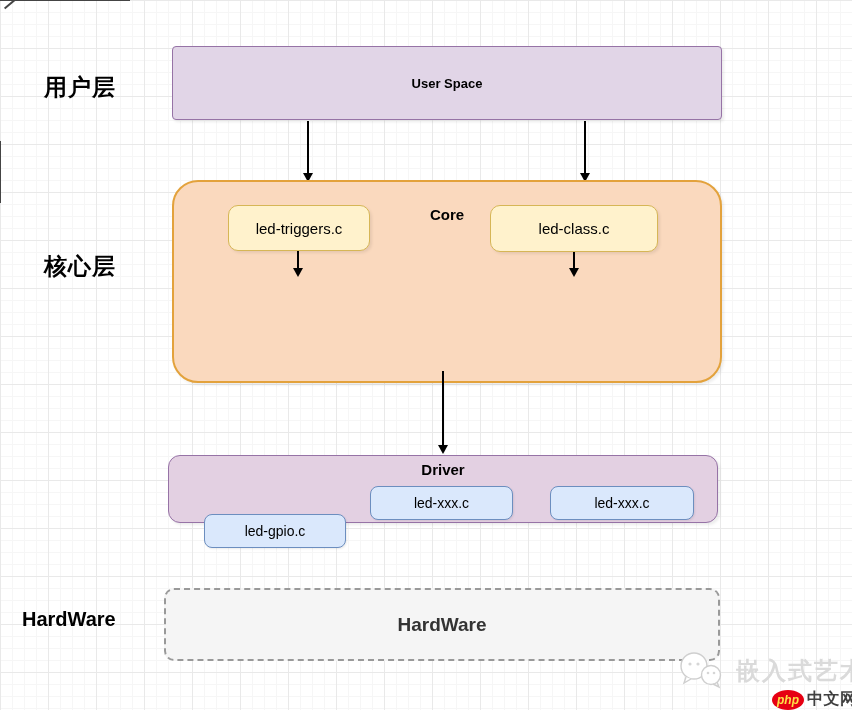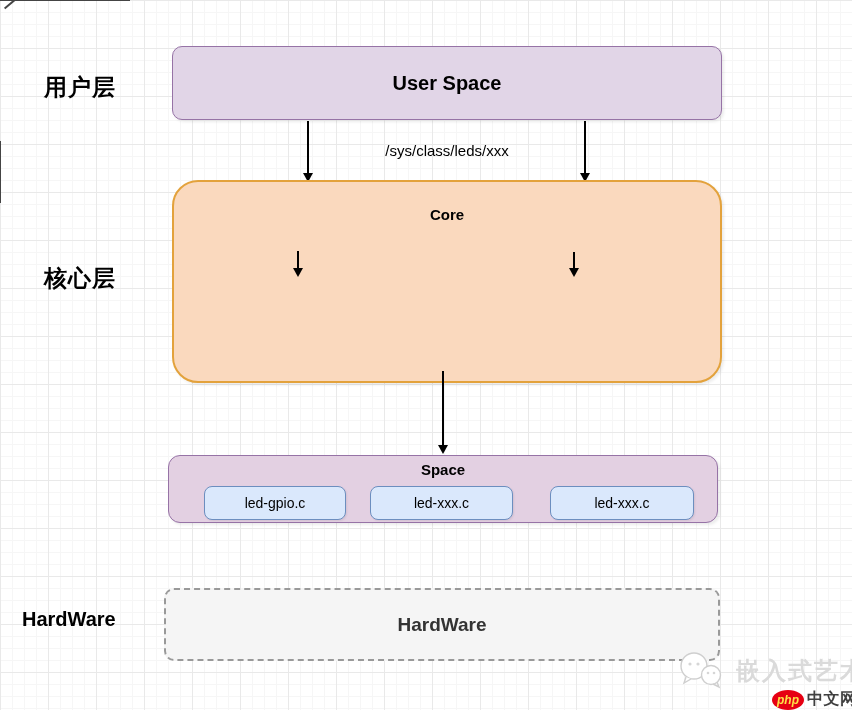--- a/index.html
+++ b/index.html
@@ -37,22 +37,22 @@
     align-items: center;
     justify-content: center;
     text-align: center;
     box-shadow: 2px 2px 3px rgba(0,0,0,0.08);
   }
 
   .user-space {
     left: 172px; top: 46px; width: 550px; height: 74px;
     background: #e1d5e7;
     border: 1px solid #9673a6;
-    border-radius: 10px;
-    font-weight: bold; font-size: 20px; color: #000;
+    border-radius: 4px;
+    font-weight: bold; font-size: 13px; color: #000;
   }
 
   .core-outer {
     left: 172px; top: 180px; width: 550px; height: 203px;
     background: #fad9be;
     border: 2px solid #e3a23c;
     border-radius: 26px;
     box-shadow: 2px 2px 3px rgba(0,0,0,0.08);
   }
 
@@ -84,21 +84,21 @@
     text-align: center;
     font-weight: bold; font-size: 15px; color: #000;
   }
   .module-box {
     background: #dae8fc;
     border: 1px solid #6c8ebf;
     border-radius: 8px;
     font-size: 14px; color: #000;
     box-shadow: 1px 1px 2px rgba(0,0,0,0.08);
   }
-  .mod-0 { left: 204px; top: 486px; width: 142px; height: 34px; }
+  .mod-0 { left: 204px; top: 514px; width: 142px; height: 34px; }
   .mod-1 { left: 370px; top: 486px; width: 143px; height: 34px; }
   .mod-2 { left: 550px; top: 486px; width: 144px; height: 34px; }
 
   .hardware-box {
     left: 164px; top: 588px; width: 556px; height: 73px;
     background: #f5f5f5;
     border: 2px dashed #999999;
     border-radius: 10px;
     font-weight: bold; font-size: 19px; color: #333333;
     box-shadow: none;
@@ -168,43 +168,48 @@
 </head>
 <body>
 
 <div class="canvas">
 
   <div class="artifact art-top"></div>
   <div class="artifact art-left"></div>
   <div class="artifact art-tick"></div>
 
   <div class="side-label" style="left:44px; top:72px;">用户层</div>
-  <div class="side-label" style="left:44px; top:263px;">核心层</div>
+  <div class="side-label" style="left:44px; top:251px;">核心层</div>
   <div class="side-label" style="left:22px; top:608px; font-size:20px; letter-spacing:0;">HardWare</div>
 
   <div class="node user-space">
     <span>User Space</span>
   </div>
 
   <div class="arrow arr-us-l"></div>
   <div class="arrow arr-us-r"></div>
 
-  <div class="abs sys-path">/sys/class/leds/xxx</div>
 
   <div class="abs core-outer"></div>
   <div class="abs core-title">Core</div>
 
+  <div class="node file-box box-triggers">
+    <span>led-triggers.c</span>
+  </div>
+  <div class="node file-box box-class">
+    <span>led-class.c</span>
+  </div>
 
   <div class="arrow arr-trig"></div>
   <div class="arrow arr-class"></div>
 
   <div class="arrow arr-core"></div>
 
   <div class="abs driver-box"></div>
-  <div class="abs driver-title">Space</div>
+  <div class="abs driver-title">Driver</div>
 
   <div class="node module-box mod-0">
     <span>led-gpio.c</span>
   </div>
   <div class="node module-box mod-1">
     <span>led-xxx.c</span>
   </div>
   <div class="node module-box mod-2">
     <span>led-xxx.c</span>
   </div>

